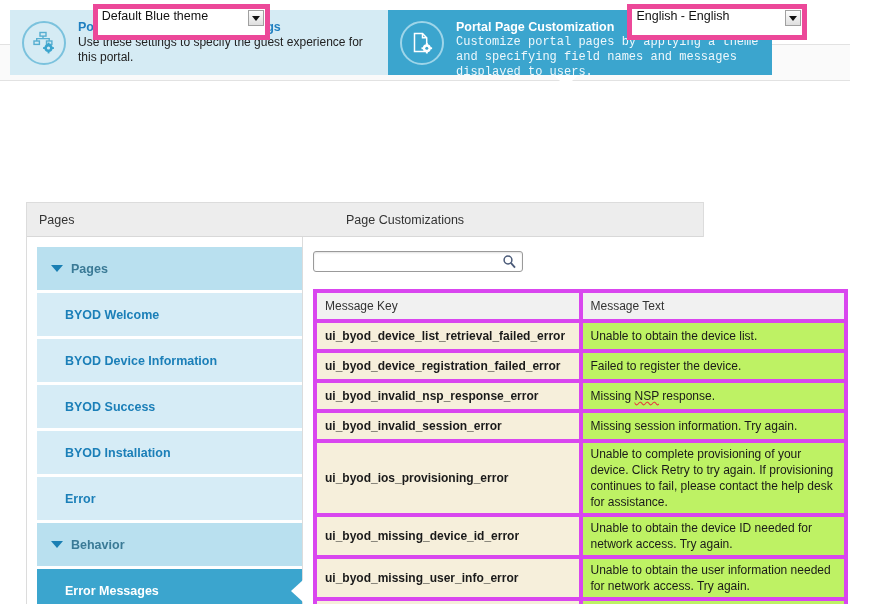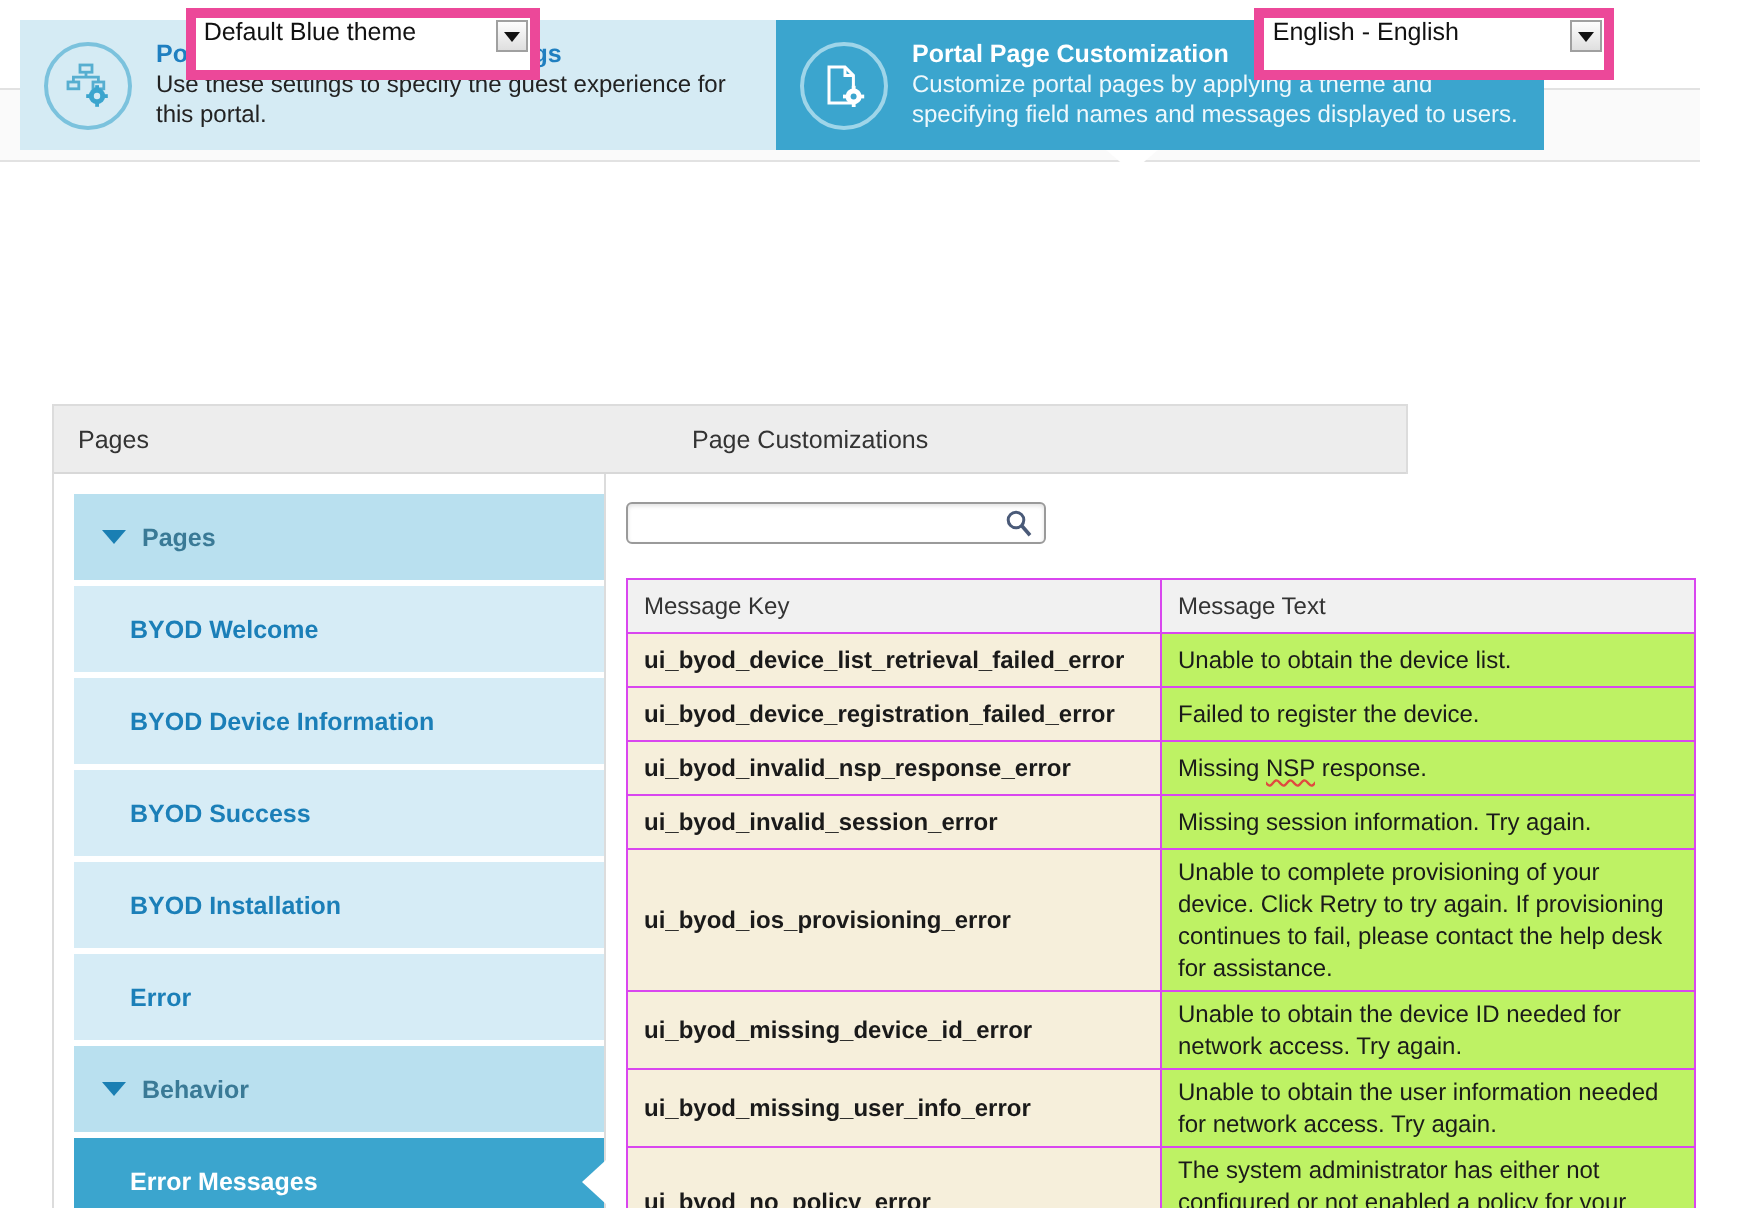--- a/index.html
+++ b/index.html
@@ -23,21 +23,21 @@
     display:flex; align-items:center; justify-content:center;
   }
   .tab-inactive .tab-icon { border:2px solid #7bc2dd; }
   .tab-active .tab-icon { border:2px solid #9ed5e9; }
   .tab-text { margin-left:12px; margin-top:1px; padding-right:8px; }
   .tab-title { font-size:12.5px; font-weight:bold; line-height:15px; }
   .tab-desc { font-size:12px; line-height:15px; }
   .tab-inactive .tab-title { color:#1f7fc0; }
   .tab-inactive .tab-desc { color:#222; }
   .tab-active .tab-title { color:#ffffff; }
-  .tab-active .tab-desc { color:#eef8fc; }
+  .tab-active .tab-desc { color:#eef8fc;font-family:Liberation Mono, monospace; }
   .tab-notch {
     position:absolute; left:165px; bottom:-11px; width:0; height:0;
     border-left:13px solid transparent; border-right:13px solid transparent;
     border-top:11px solid #ffffff;
   }
   #toolbar-panel { left:26px; top:102px; width:850px; height:44px; border:none; background:#fff; }
   .toolbar-row { display:flex; align-items:center; height:44px; padding-left:12px; }
   .tb-label { font-size:12.5px; color:#222; margin-right:6px; }
   .select-box {
     position:relative; height:36px; border:5px solid #ec4899; background:#fff;
@@ -125,21 +125,21 @@
   }
   .search-input {
     width:100%; height:100%; border:none; outline:none; background:transparent;
     font-size:12px; color:#111; padding:0 24px 0 6px;
     font-family:"Liberation Sans", sans-serif;
   }
   .search-icon { position:absolute; right:5px; top:2px; color:#4a5a78; }
 
   table.msg { border-collapse:collapse; width:535px; table-layout:fixed; }
   table.msg th, table.msg td {
-    border:1px solid #d946ef; font-size:12px; color:#1a1a1a;
+    border:4px solid #d946ef; font-size:12px; color:#1a1a1a;
     vertical-align:middle; line-height:16px;
   }
   table.msg th {
     background:#f1f1f1; text-align:left; font-weight:normal;
     padding:5px 8px; color:#333;
   }
   table.msg td.k { background:#f6efdb; padding:5px 8px; width:240px;font-weight:bold; }
   table.msg td.v { background:#bef264; padding:3px 8px; }
   .sp { text-decoration: underline wavy #e04a3f; text-decoration-skip-ink:none; }
 </style>

